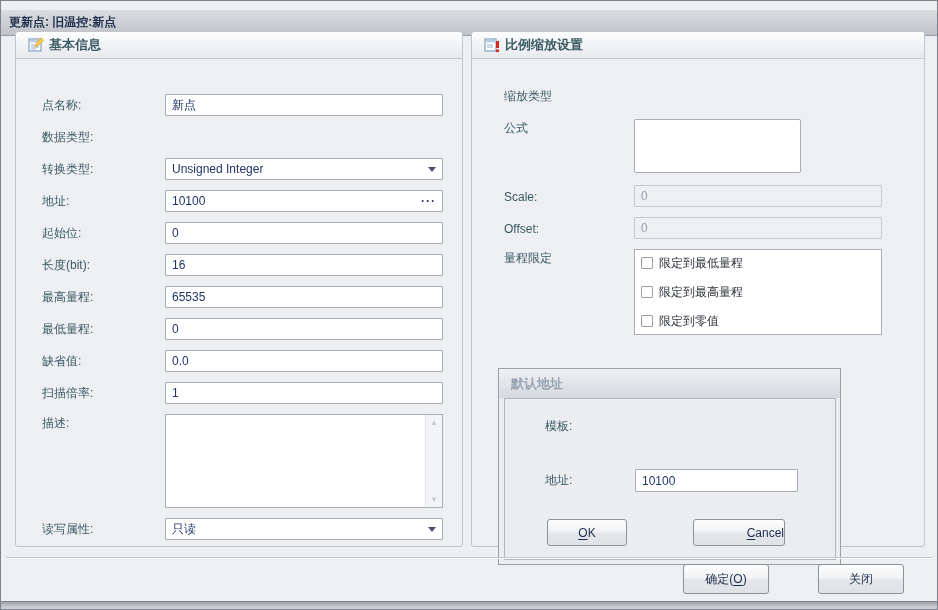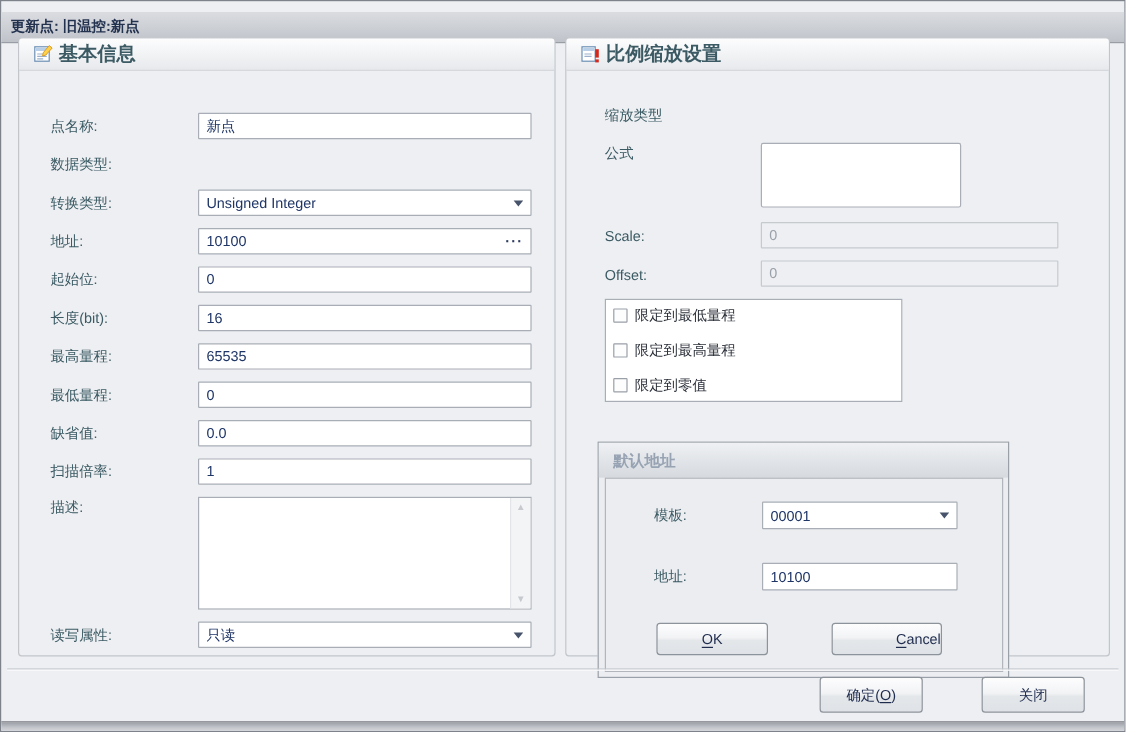--- a/index.html
+++ b/index.html
@@ -25,21 +25,21 @@
     border: 1px solid #c2c6cb; border-radius: 3px; background: #edeff2;
   }
   .panel.left  { left: 14px;  width: 448px; }
   .panel.right { left: 470px; width: 454px; }
   .panel-header {
     height: 27px; display: flex; align-items: center; gap: 5px;
     padding-left: 12px;
     background: linear-gradient(180deg, #fdfdfe 0%, #f0f2f4 55%, #e7e9ed 100%);
     border-bottom: 1px solid #c6c9ce; border-radius: 3px 3px 0 0;
   }
-  .panel-header .htext { font-weight: bold; font-size: 16px; color: #3b5a63; }
+  .panel-header .htext { font-weight: bold; font-size: 13px; color: #3b5a63; }
   .left-body  { padding: 35px 19px 0 26px; }
   .right-body { padding: 26px 0 0 32px; position: relative; height: 487px; }
   .row { display: flex; align-items: center; margin-bottom: 10px; height: 22px; }
   .row.top { align-items: flex-start; height: auto; }
   .lbl { width: 123px; flex: 0 0 123px; color: #3b5a63; padding-top: 1px; }
   .right-body .lbl { width: 130px; flex: 0 0 130px; }
   .txt, .combo {
     flex: 1; height: 22px; border: 1px solid #a9aeb6; border-radius: 1px;
     background: #fff; color: #1f3566; font-size: 12px;
     padding: 2px 6px; font-family: inherit; outline: none;
@@ -90,21 +90,21 @@
   .grp-body { position: absolute; left: 5px; right: 4px; top: 29px; bottom: 4px; border: 1px solid #b2b6bc; }
   .grow { position: absolute; left: 40px; display: flex; align-items: center; }
   .grow .glbl { width: 90px; flex: 0 0 90px; color: #3b5a63; }
   .grow .txt, .grow .combo { flex: 0 0 163px; width: 163px; height: 23px; }
   .btn {
     background: linear-gradient(180deg, #fdfdfe 0%, #f2f3f5 45%, #e4e7ea 55%, #dfe2e6 100%);
     border: 1px solid #8d939b; border-radius: 3px; color: #1f2c4e;
     font-size: 12px; font-family: inherit; cursor: default;
   }
   .u { text-decoration: underline; text-underline-offset: 2px; }
-  .gbtn-ok     { position: absolute; left: 42px;  top: 120px; width: 93px; height: 27px; }
+  .gbtn-ok     { position: absolute; left: 42px;  top: 120px; width: 80px; height: 27px; }
   .gbtn-cancel { position: absolute; left: 188px; top: 120px; width: 92px; height: 27px; text-align: right; }
   .sep { position: absolute; left: 5px; right: 5px; top: 556px; height: 2px;
          border-top: 1px solid #c2c5ca; border-bottom: 1px solid #fafbfc; }
   .fbtn-confirm { position: absolute; left: 682px; top: 563px; width: 86px; height: 30px; }
   .fbtn-close   { position: absolute; left: 817px; top: 563px; width: 86px; height: 30px; }
   .bottom-edge {
     position: absolute; left: 0; right: 0; bottom: 0; height: 8px;
     border-top: 1px solid #7f838b;
     background: linear-gradient(180deg, #9b9ea6 0%, #c2c5ca 60%, #d2d4d9 100%);
   }
@@ -237,20 +237,21 @@
         <span class="lbl">Scale:</span>
         <input class="txt disabled" disabled="" value="0" style="">
       </div>
 
       <div class="row">
         <span class="lbl">Offset:</span>
         <input class="txt disabled" disabled="" value="0" style="">
       </div>
 
       <div class="row top">
+        <span class="lbl">量程限定</span>
         <div class="listbox">
           <div class="cb-item">
             <span class="cb"></span>
             <span>限定到最低量程</span>
           </div>
           <div class="cb-item">
             <span class="cb"></span>
             <span>限定到最高量程</span>
           </div>
           <div class="cb-item">
@@ -259,24 +260,20 @@
           </div>
         </div>
       </div>
 
       <div class="grpbox">
         <div class="grp-title">默认地址</div>
         <div class="grp-body">
 
           <div class="grow" style="top:19px;">
             <span class="glbl">模板:</span>
-            <div class="combo">
-              <span class="cval">00001</span>
-              <span class="arr"></span>
-            </div>
           </div>
 
           <div class="grow" style="top:70px;">
             <span class="glbl">地址:</span>
             <input class="txt" value="10100" style="">
           </div>
 
           <button class="btn gbtn-ok">
             <span class="u">O</span><span>K</span>
           </button>

